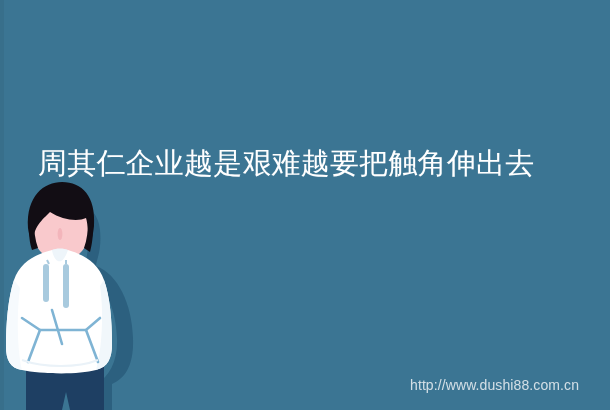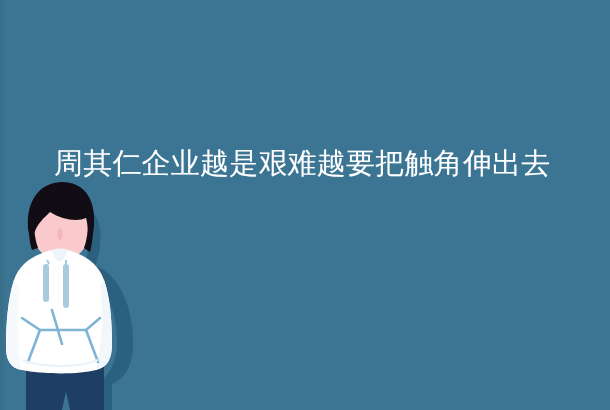--- a/index.html
+++ b/index.html
@@ -38,21 +38,20 @@
     top: 143px;
     width: 540px;
     height: 40px;
     line-height: 40px;
     color: #ffffff;
     font-size: 29px;
     font-weight: 400;
     letter-spacing: 0.2px;
     white-space: nowrap;
     text-shadow: 0 0 1px rgba(255,255,255,0.18);
-    margin-left: 16px;
   }
 
   
   .illustration {
     position: absolute;
     left: 0px;
     top: 178px;
     width: 150px;
     height: 232px;
   }
@@ -146,14 +145,15 @@
         <path d="M22 140 L 40 152 L 86 152 L 100 140"></path>
         <path d="M40 152 L 28 184"></path>
         <path d="M86 152 L 98 184"></path>
         <path d="M52 132 L 62 166"></path>
       </g>
 
       <path d="M22 182 C 44 190, 78 190, 98 182" fill="none" stroke="#eaf2f8" stroke-width="2"></path>
     </svg>
   </div>
 
+  <div class="watermark">http://www.dushi88.com.cn</div>
 
 </div>
 
 </body></html>

